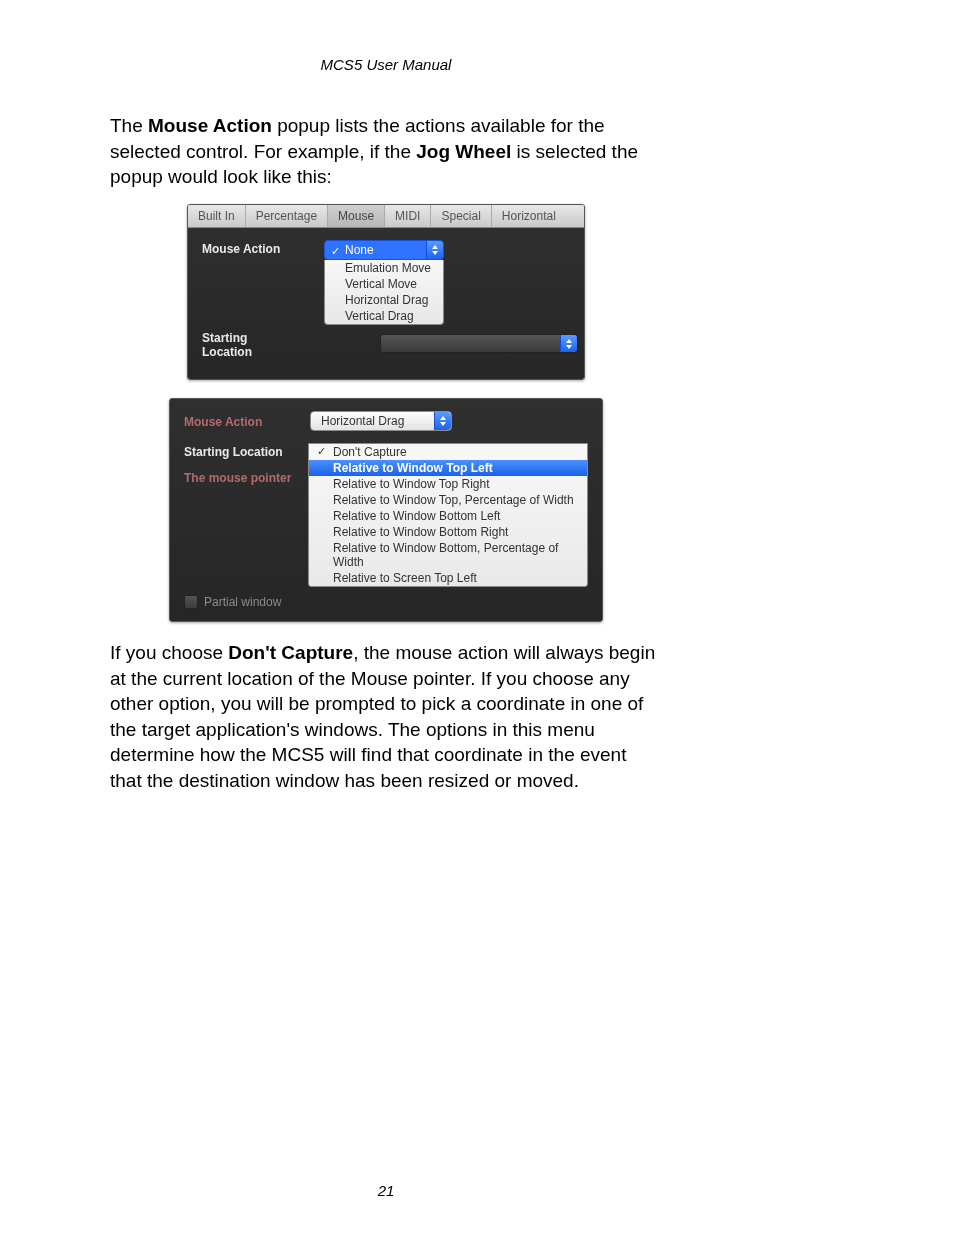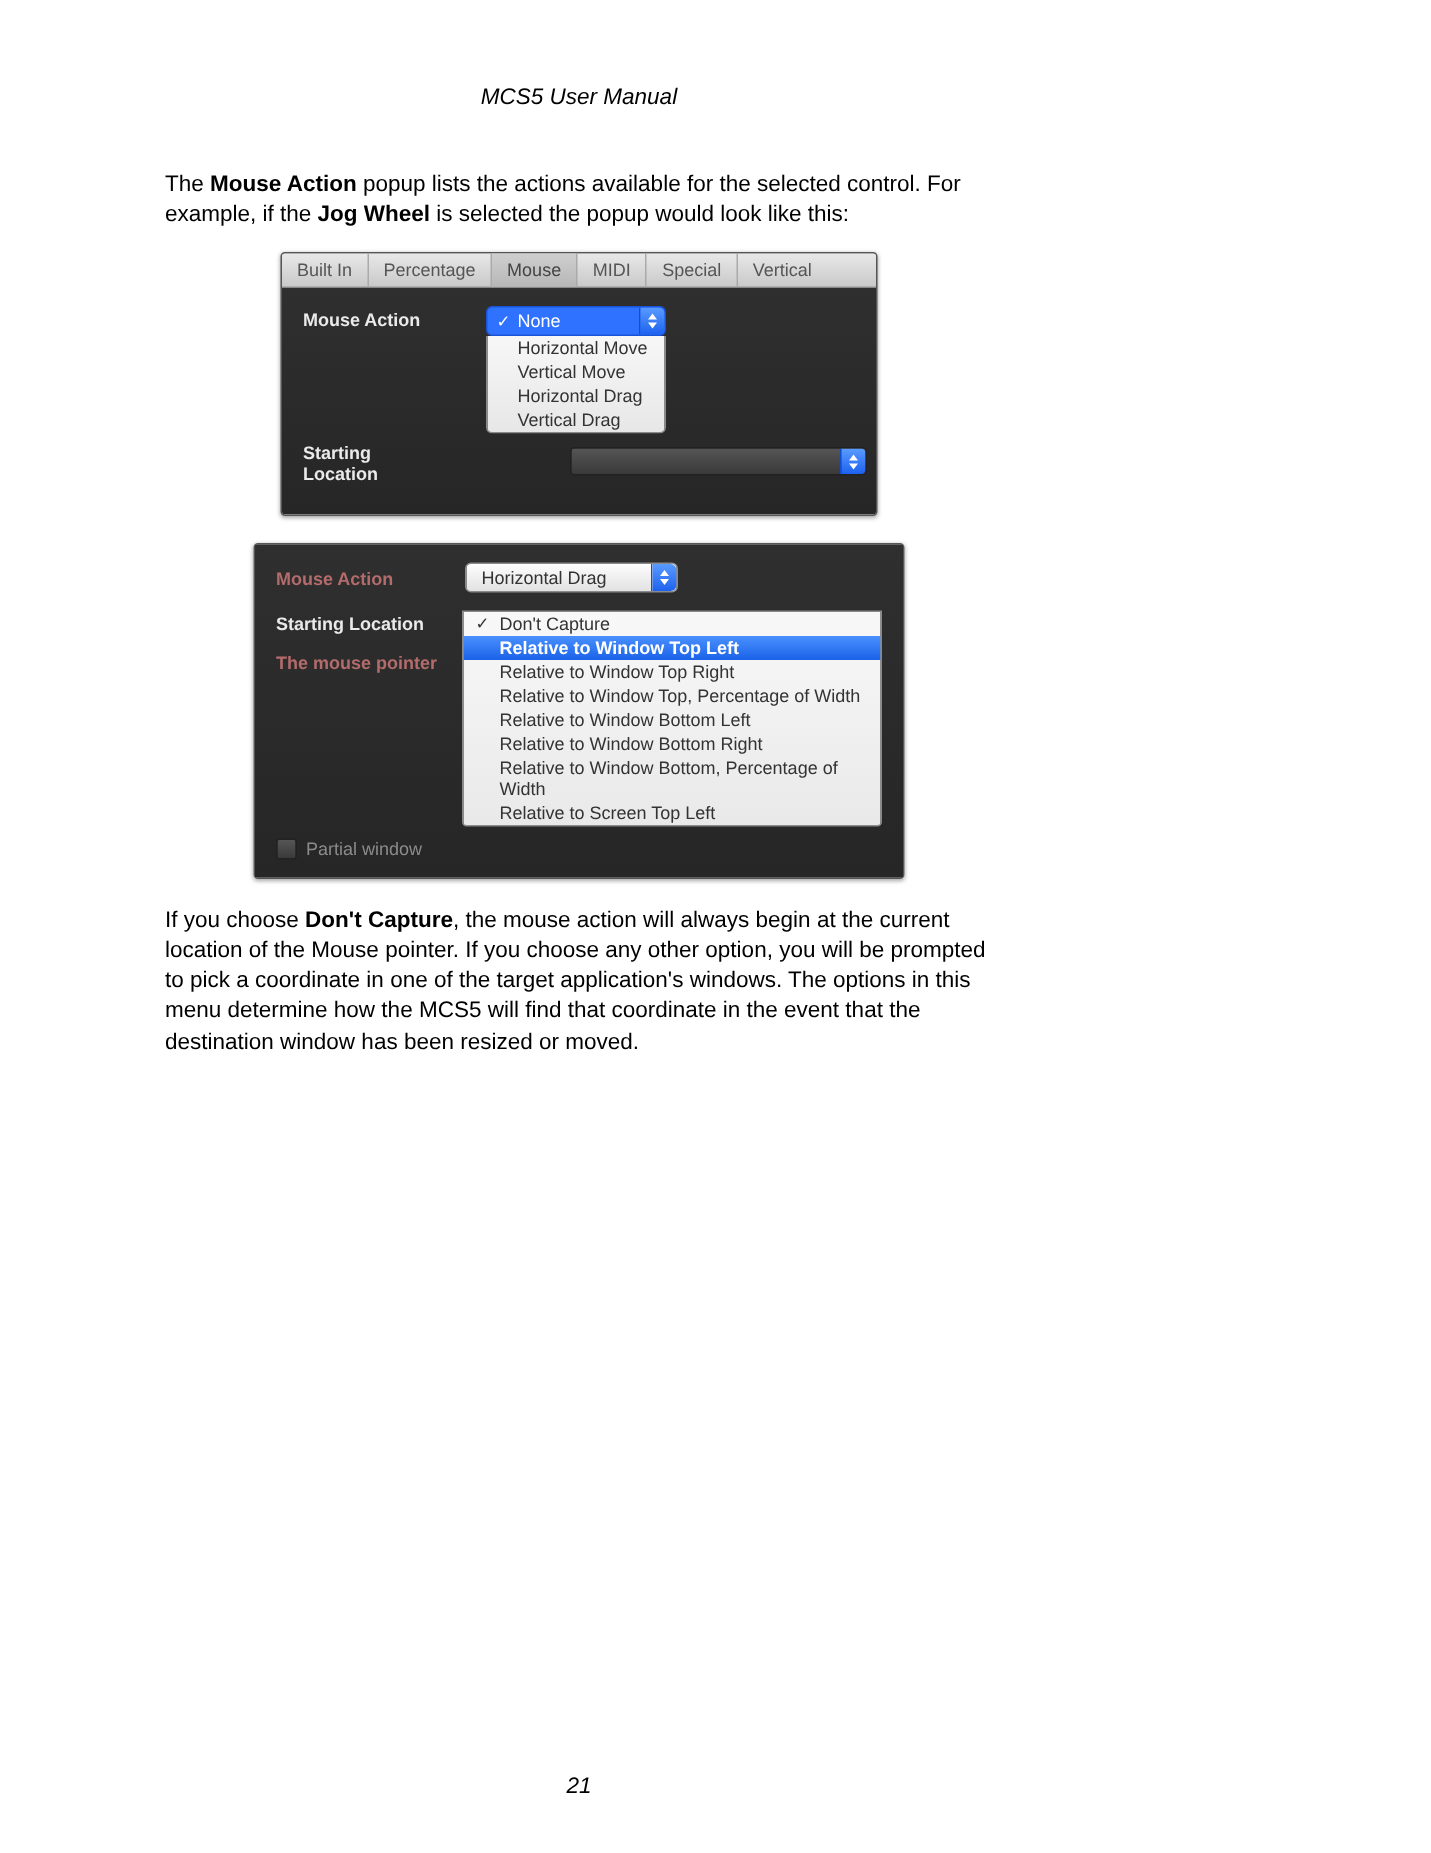--- a/index.html
+++ b/index.html
@@ -17,21 +17,21 @@
     padding: 56px 110px 40px 110px;
     box-sizing: border-box;
   }
   .doc-title {
     text-align: center;
     font-style: italic;
     font-size: 15px;
     margin-bottom: 40px;
   }
   .para {
-    font-size: 15px;
+    font-size: 19px;
     line-height: 1.35;
     margin: 0 0 14px 0;
   }
   .b { font-weight: bold; }
 
   
   .shot {
     margin: 6px auto 18px auto;
     box-shadow: 0 1px 3px rgba(0,0,0,0.35);
   }
@@ -239,37 +239,37 @@
     <span>The </span><span class="b">Mouse Action</span><span> popup lists the actions available for the selected control. For example, if the </span><span class="b">Jog Wheel</span><span> is selected the popup would look like this:</span>
   </p>
 
   <div class="shot shot1">
     <div class="tabs">
       <div class="tab">Built In</div>
       <div class="tab">Percentage</div>
       <div class="tab active">Mouse</div>
       <div class="tab">MIDI</div>
       <div class="tab">Special</div>
-      <div class="tab">Vertical</div>
+      <div class="tab">Horizontal</div>
     </div>
     <div class="dark-body">
       <div class="row" style="margin-bottom:4px;">
         <div class="lbl">Mouse Action</div>
         <div style="flex:0 0 auto;">
           <div class="mac-popup">
             <div class="mac-popup-head blue">
               <span class="check" style="color:#fff;">✓</span>
               <span>None</span>
               <span class="blue-arrows">
                   <span class="tri-up"></span>
                   <span class="tri-down"></span>
                 </span>
             </div>
             <div class="mac-dropdown-list">
-              <div class="item">Horizontal Move</div>
+              <div class="item">Emulation Move</div>
               <div class="item">Vertical Move</div>
               <div class="item">Horizontal Drag</div>
               <div class="item">Vertical Drag</div>
             </div>
           </div>
         </div>
       </div>
       <div class="row" style="align-items:center;">
         <div class="lbl">Starting Location</div>
         <div style="flex:1; display:flex; justify-content:flex-end; padding-left:128px;">

